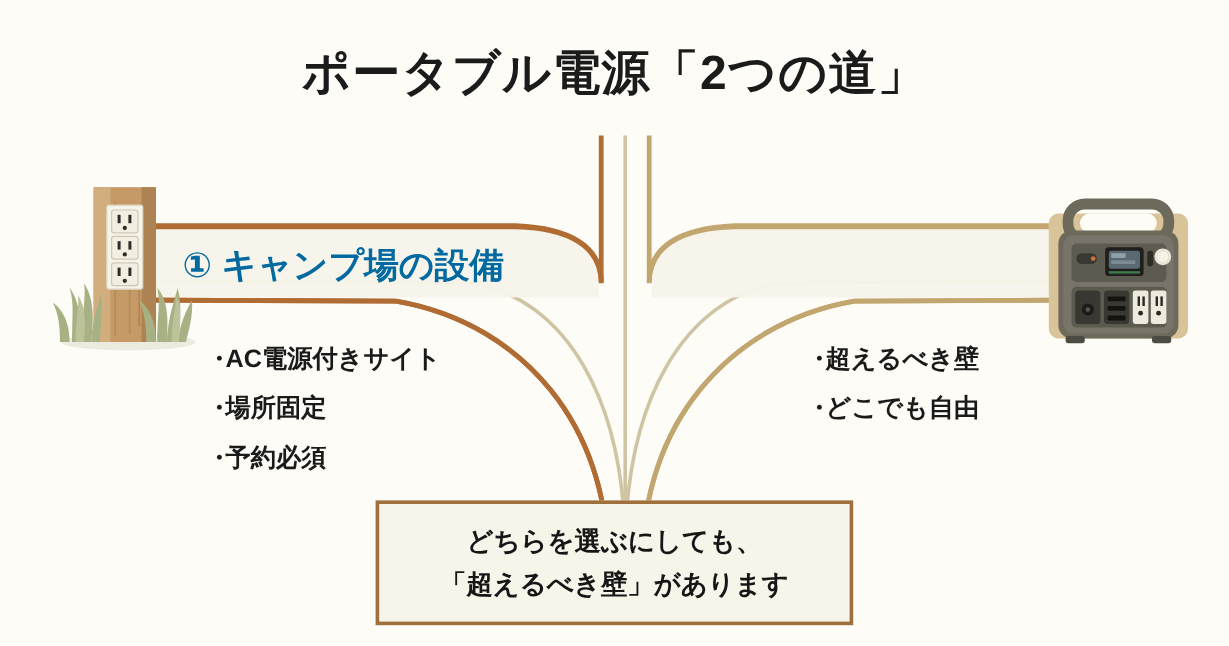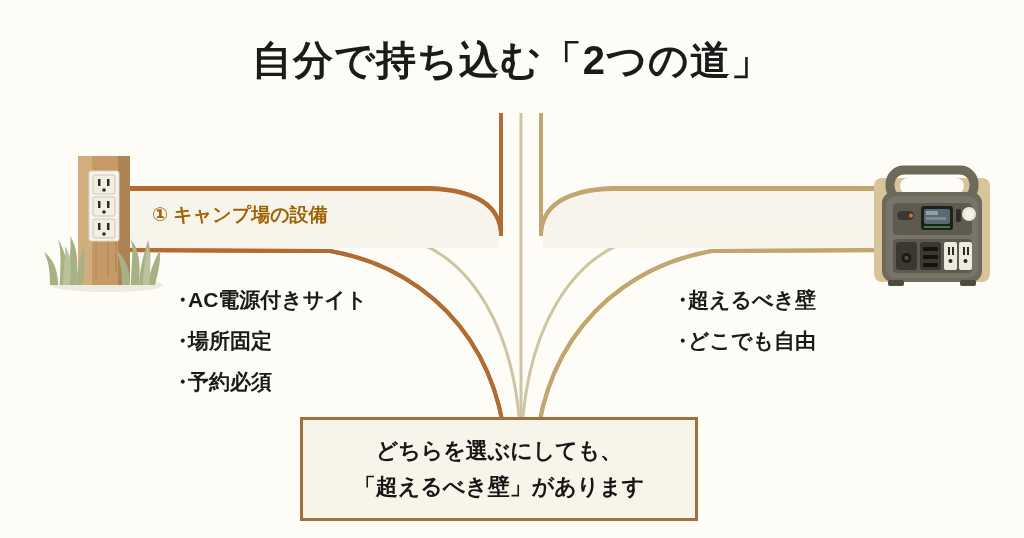--- a/index.html
+++ b/index.html
@@ -35,23 +35,23 @@
     position: absolute;
     left: 0;
     top: 0;
     width: 1024px;
     height: 538px;
   }
 
   
   .branch-label {
     position: absolute;
-    font-size: 19px;
-    font-weight: bold;
-    color: #a16207;
+    font-size: 29px;
+    font-weight: bold;
+    color: #0369a1;
     white-space: nowrap;
   }
   #label-left  { left: 152px; top: 202px; }
   #label-right { left: 640px; top: 202px; }
 
   
   .bullets {
     position: absolute;
     list-style: none;
     margin: 0;
@@ -68,21 +68,21 @@
     display: inline-block;
     width: 16px;
     color: #1a1a1a;
   }
   #bullets-left  { left: 172px; top: 279px; }
   #bullets-right { left: 672px; top: 279px; }
 
   
   #conclusion {
     position: absolute;
-    left: 300px;
+    left: 313px;
     top: 417px;
     width: 398px;
     height: 104px;
     box-sizing: border-box;
     border: 3px solid #a0703c;
     background: #f7f4ea;
     display: flex;
     flex-direction: column;
     align-items: center;
     justify-content: center;
@@ -93,21 +93,21 @@
     color: #161616;
     line-height: 36px;
     white-space: nowrap;
   }
 </style>
 </head>
 <body>
 
 <div id="slide" style="background: rgb(253, 252, 247);">
 
-  <div id="title">自分で持ち込む「2つの道」</div>
+  <div id="title">ポータブル電源「2つの道」</div>
 
   <svg id="art" viewBox="0 0 1024 538">
 
     <g>
       <line x1="501" y1="113" x2="501" y2="235" stroke="#b06c33" stroke-width="4"></line>
       <line x1="521" y1="113" x2="521" y2="460" stroke="#cfc4a4" stroke-width="3"></line>
       <line x1="541" y1="113" x2="541" y2="235" stroke="#c2a670" stroke-width="4"></line>
     </g>
 
     <g fill="none">

